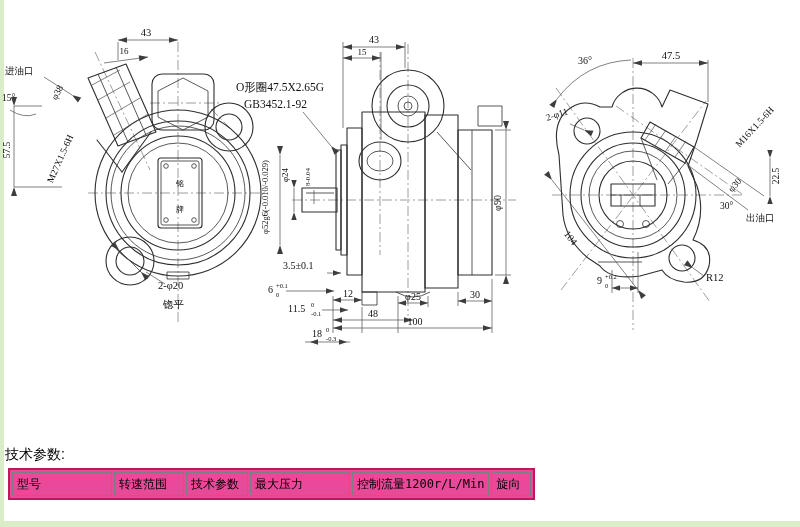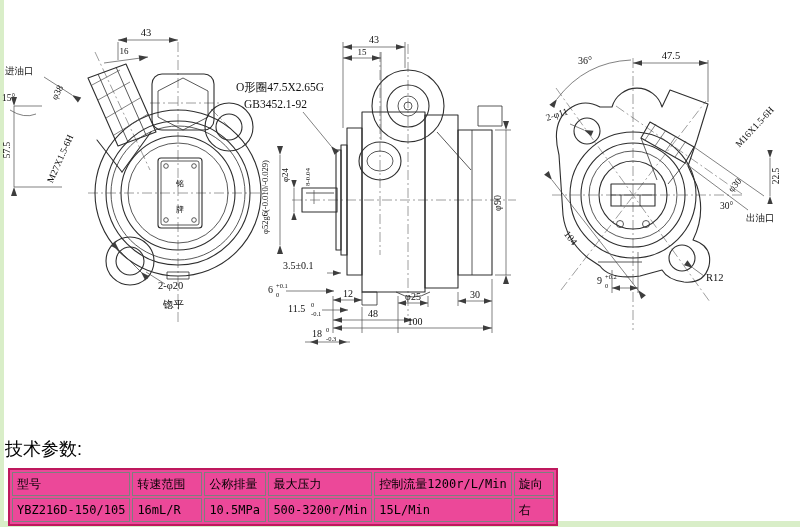--- a/index.html
+++ b/index.html
@@ -10,21 +10,21 @@
   #drawing{position:absolute;left:0;top:0;}
   
   .o  {fill:none;stroke:#2e2e2e;stroke-width:1.1;stroke-linejoin:round;stroke-linecap:round;}
   .o2 {fill:none;stroke:#2e2e2e;stroke-width:0.8;stroke-linejoin:round;}
   .d  {fill:none;stroke:#4c4c4c;stroke-width:0.7;}
   .cl {fill:none;stroke:#6b6b6b;stroke-width:0.65;stroke-dasharray:10 3 2 3;}
   .ar {fill:#3d3d3d;stroke:none;}
   .t  {font-family:"Liberation Serif","DejaVu Serif",serif;fill:#101010;}
   .tm {text-anchor:middle;}
   
-  #tech-title{position:absolute;left:5px;top:437px;font-size:18px;color:#000;
+  #tech-title{position:absolute;left:5px;top:446px;font-size:14px;color:#000;
               font-family:"Liberation Sans","DejaVu Sans",sans-serif;}
   #spec-table{position:absolute;left:8px;top:468px;border-collapse:separate;border-spacing:2px;
               border:2px solid #be185d;background:#ec4899;}
   #spec-table td{border:1px solid #7e7e7e;padding:1px 4px;height:20px;white-space:nowrap;
               font-size:12px;color:#000;font-family:"DejaVu Sans Mono","Liberation Mono",monospace;}
 </style>
 </head>
 <body>
 
 <div id="page">
@@ -331,28 +331,20 @@
     </g>
   </svg>
 
   <div id="tech-title">技术参数:</div>
 
   <table id="spec-table">
     <tbody>
         <tr>
       <td style="width:90px">型号</td>
       <td style="width:60px">转速范围</td>
-      <td style="width:52px">公称排量</td>
+      <td style="width:52px">技术参数</td>
       <td style="width:90px">最大压力</td>
       <td style="width:118px">控制流量1200r/L/Min</td>
       <td style="width:30px">旋向</td>
     </tr>
-    <tr>
-      <td>YBZ216D-150/105</td>
-      <td>16mL/R</td>
-      <td>10.5MPa</td>
-      <td>500-3200r/Min</td>
-      <td>15L/Min</td>
-      <td>右</td>
-    </tr>
   </tbody>
     </table>
 </div>
 
 </body></html>

